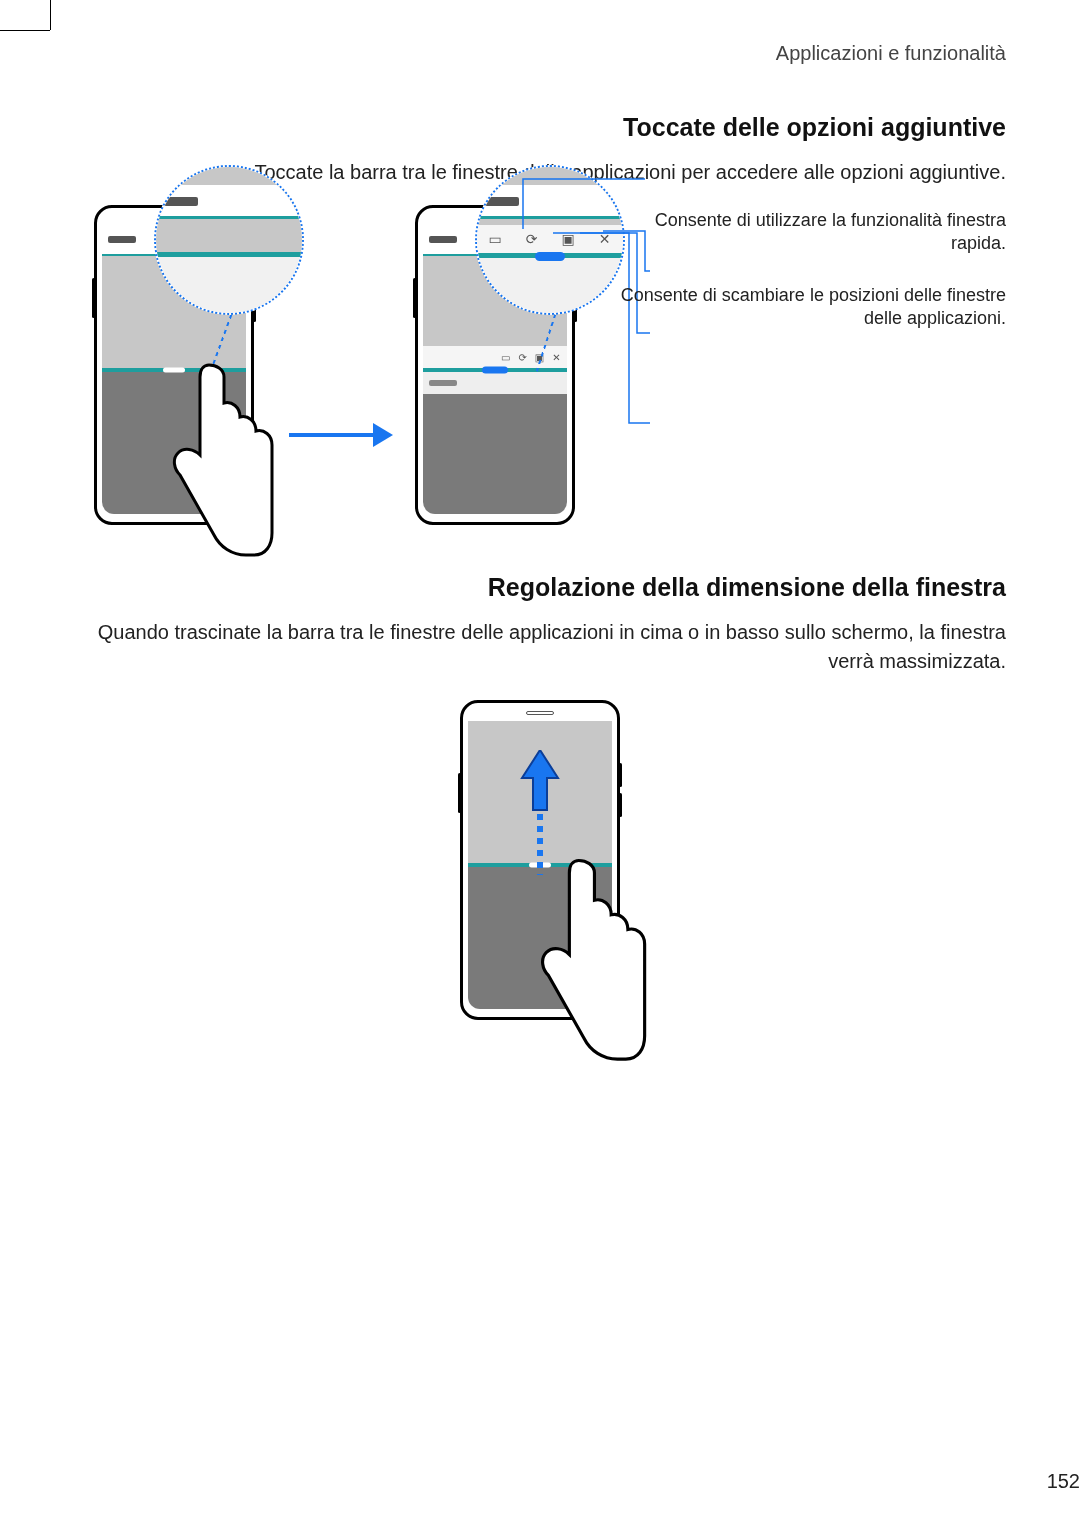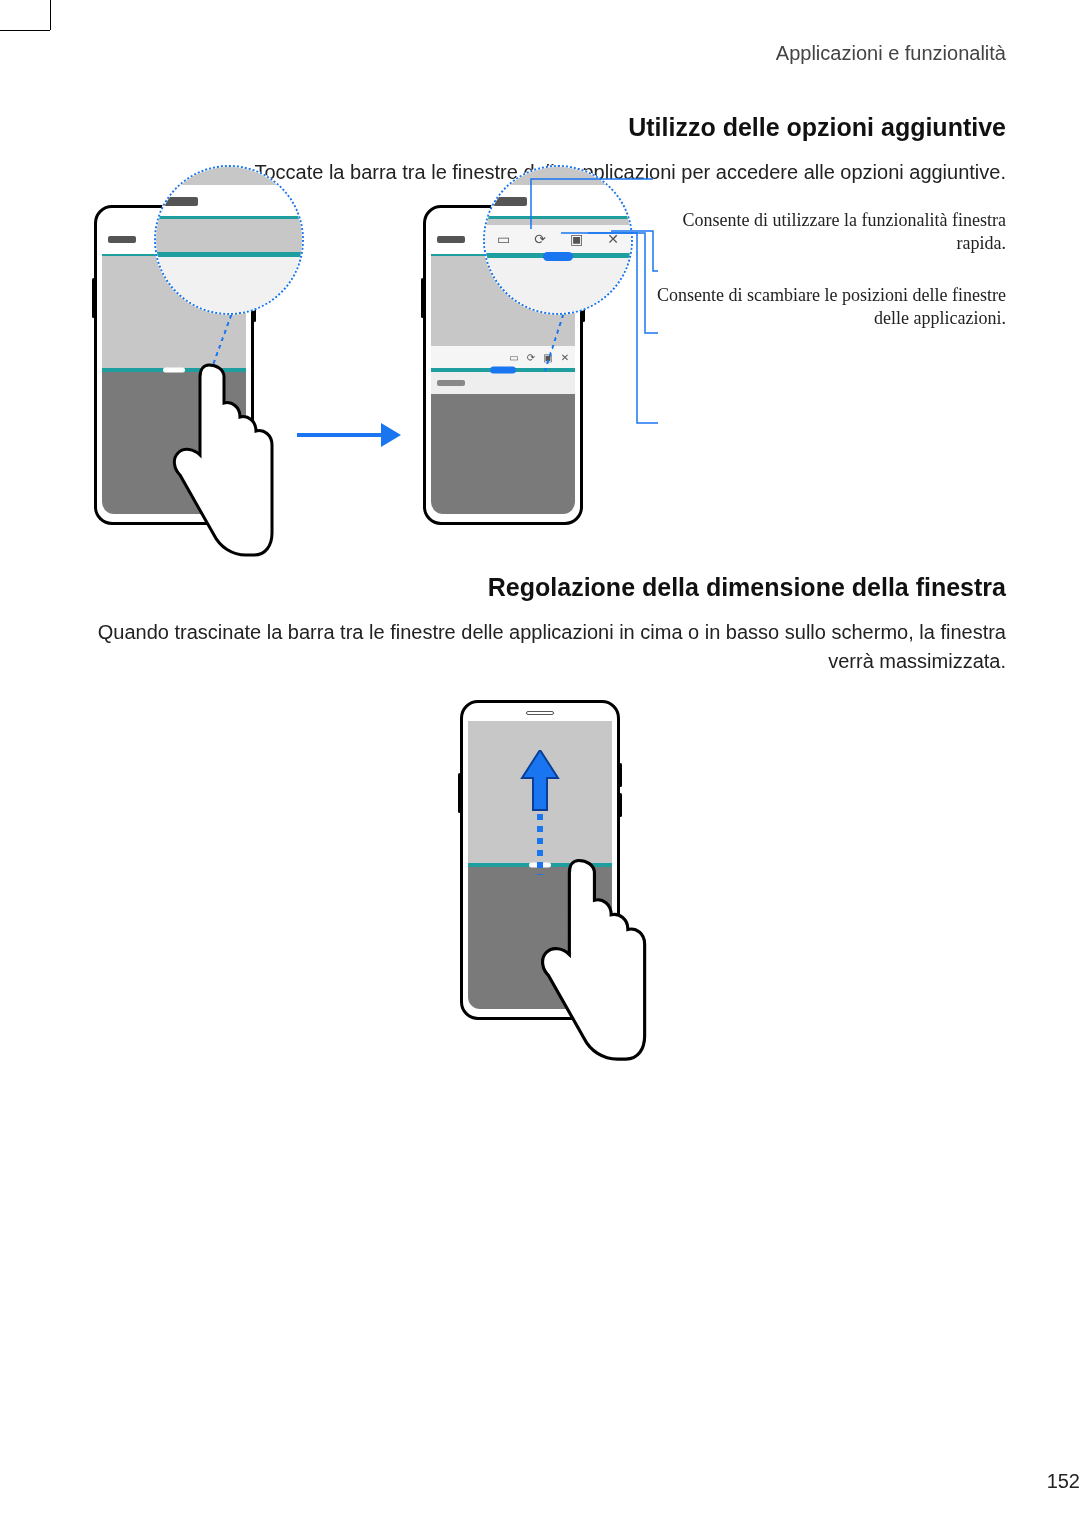--- a/index.html
+++ b/index.html
@@ -123,21 +123,21 @@
   .arrow-right svg { width:100%; height:100%; }
 
   .callouts {
     flex: 1 1 auto;
     position: relative;
     font-size: 18px;
     color: #222;
     line-height: 1.3;
     padding-top: 4px;
   }
-  .callouts .co { position: relative; margin-bottom: 28px; padding-left: 8px; font-family: Liberation Serif, serif;}
+  .callouts .co { position: relative; margin-bottom: 28px; padding-left: 8px;}
 
   .figure-center {
     display:flex; justify-content:center; margin: 24px 0 40px 0;
     position: relative;
   }
   .figure-center .phone { width: 160px; height: 320px; }
   .up-arrow {
     position:absolute; left:50%; top:50px; transform:translateX(-50%);
     width:40px; height:120px; z-index:5;
   }
@@ -155,21 +155,21 @@
 </head>
 <body>
 
 <div class="crop-mark"></div>
 <div class="crop-mark-h"></div>
 
 <div class="page">
 
   <div class="breadcrumb">Applicazioni e funzionalità</div>
 
-  <h2 class="h2">Utilizzo delle opzioni aggiuntive</h2>
+  <h2 class="h2">Toccate delle opzioni aggiuntive</h2>
   <p class="body-text">Toccate la barra tra le finestre delle applicazioni per accedere alle opzioni aggiuntive.</p>
 
   <div class="figure-row">
 
     <div style="position:relative; width:230px;">
       <div class="phone">
         <div class="speaker"></div>
         <div class="side-btn b1"></div>
           <div class="side-btn b2"></div>
           <div class="side-btn lbtn"></div>

